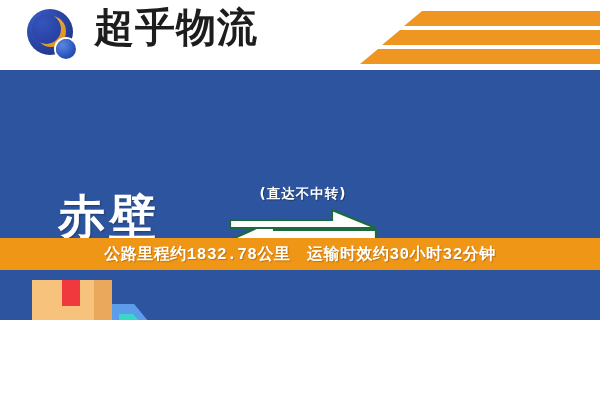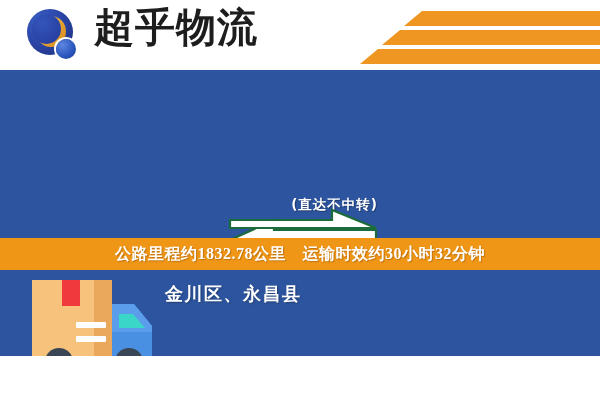--- a/index.html
+++ b/index.html
@@ -3,21 +3,21 @@
 <meta charset="utf-8">
 <style>
   html, body {
     margin: 0;
     padding: 0;
     background: #ffffff;
   }
   #banner {
     position: relative;
     width: 600px;
-    height: 356px;
+    height: 320px;
     overflow: hidden;
     background: #86efac;
     font-family: "DejaVu Sans", "Liberation Sans", sans-serif;
     -webkit-font-smoothing: antialiased;
   }
 
   
   .header {
     position: absolute;
     left: 0; top: 0;
@@ -120,21 +120,21 @@
   }
   .mid-top, .mid-bottom {
     color: #ffffff;
     font-size: 13.5px;
     font-weight: bold;
     letter-spacing: 1px;
     line-height: 18px;
     text-shadow: 1px 1px 1px rgba(0,0,0,0.35);
     white-space: nowrap;
   }
-  .mid-top { margin-top: 17px; text-align: right; }
+  .mid-top { margin-top: 6px; }
   .mid-bottom { margin-top: 30px; }
   .arrow-wrap {
     position: absolute;
     left: 0; top: 30px;
     width: 150px; height: 42px;
   }
 
   
   .info-bar {
     position: absolute;
@@ -145,21 +145,21 @@
     align-items: center;
     justify-content: center;
   }
   .info-text {
     color: #ffffff;
     font-size: 16px;
     font-weight: bold;
     letter-spacing: 0.5px;
     text-shadow: 1px 1px 1px rgba(120,60,0,0.40);
     white-space: nowrap;
-    font-family: Liberation Serif, serif;
+    font-family: Liberation Mono, monospace;
   }
 
   
   .bottom-panel {
     position: absolute;
     left: 0; top: 270px;
     width: 600px; height: 130px;
     background: #2d559f;
     overflow: hidden;
   }
@@ -200,20 +200,21 @@
 
     <div class="stripes">
       <div class="stripe s1"></div>
       <div class="stripe s2"></div>
       <div class="stripe s3"></div>
     </div>
   </div>
 
   <div class="route-panel">
 
+    <div class="city city-origin">赤壁</div>
 
     <div class="route-mid">
       <div class="mid-top">(直达不中转)</div>
 
       <div class="arrow-wrap">
         <svg width="150" height="42" viewBox="0 0 150 42">
           <polygon points="2,32 46,12 46,22 148,22 148,32" fill="#ffffff" stroke="#1c6b3c" stroke-width="2.2"></polygon>
           <polygon points="148,10 104,-8 104,2 2,2 2,10" transform="translate(0,10)" fill="#ffffff" stroke="#1c6b3c" stroke-width="2.2"></polygon>
         </svg>
       </div>
@@ -247,18 +248,17 @@
 
         <rect x="12" y="82" width="122" height="8" fill="#4a90e2"></rect>
 
         <circle cx="41" cy="88" r="14" fill="#3a4654"></circle>
         <circle cx="41" cy="88" r="6" fill="#c9ccd1"></circle>
         <circle cx="111" cy="88" r="14" fill="#3a4654"></circle>
         <circle cx="111" cy="88" r="6" fill="#c9ccd1"></circle>
       </svg>
     </div>
 
-    <div class="districts">金川区、永昌县</div>
 
     <div class="road-line"></div>
   </div>
 
 </div>
 
 </body></html>

